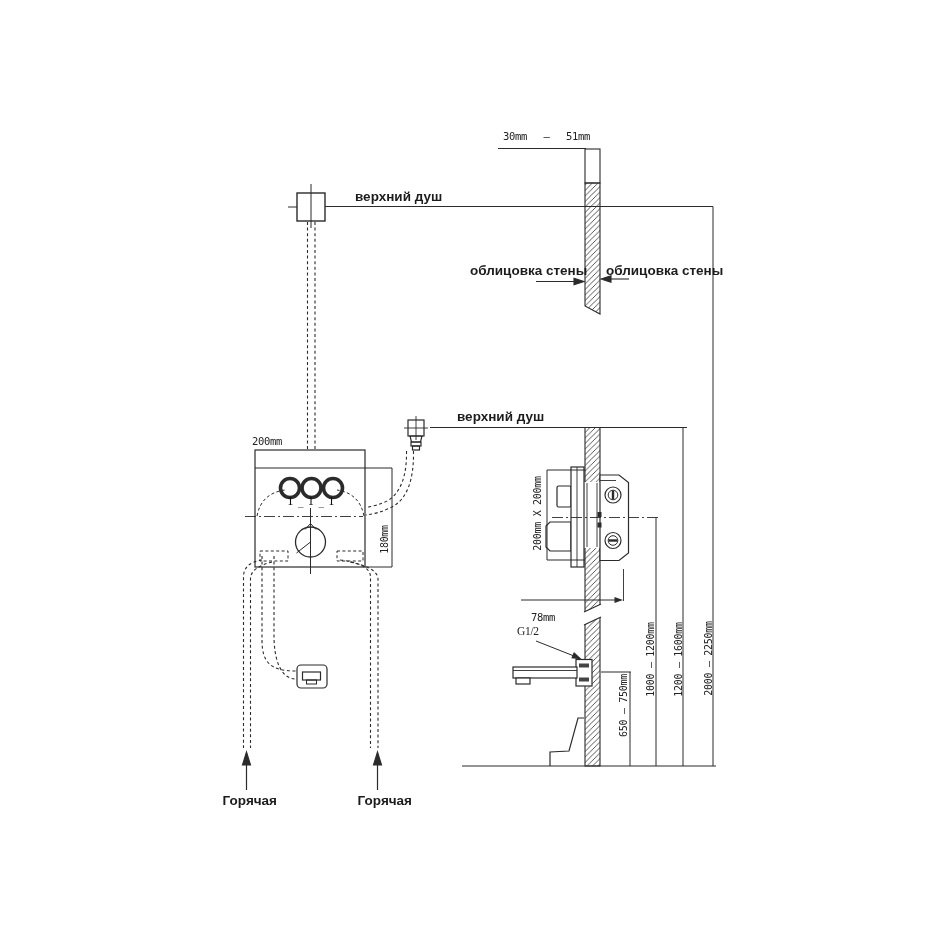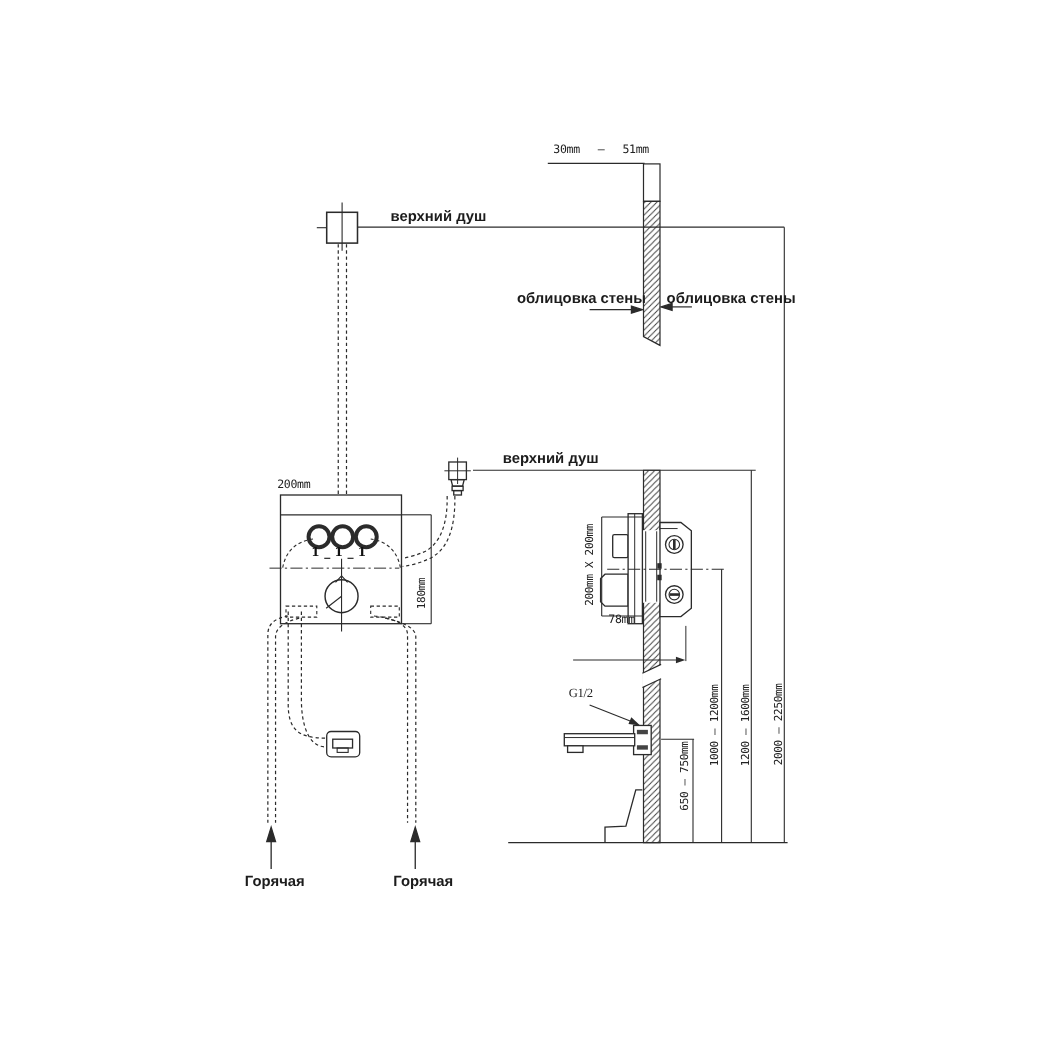--- a/index.html
+++ b/index.html
@@ -5,22 +5,22 @@
   html,body{margin:0;padding:0;background:#fff;}
   #canvas{position:relative;width:950px;height:950px;background:#ffffff;overflow:hidden;
           font-family:"Liberation Sans",sans-serif;}
   #linework{position:absolute;left:0;top:0;}
   .lbl{position:absolute;font-family:"Liberation Sans",sans-serif;font-size:13.5px;
        font-weight:600;color:#1c1c1c;white-space:nowrap;z-index:5;}
   .dim{position:absolute;font-family:"DejaVu Sans Mono",monospace;font-size:10.5px;
        font-weight:500;color:#222;white-space:nowrap;letter-spacing:-0.3px;z-index:5;}
   .vdim{width:160px;text-align:center;transform:rotate(-90deg);line-height:13px;font-size:10px;}
   .range{display:flex;justify-content:space-between;}
-  .marks{font-family:"DejaVu Serif",serif;font-weight:bold;font-size:11px;
-         letter-spacing:4px;text-align:center;color:#111;}
+  .marks{font-family:"DejaVu Serif",serif;font-weight:normal;font-size:11px;
+         letter-spacing:4px;text-align:right;color:#111;}
   .ra{text-align:right;}
   .ca{text-align:right;}
 </style>
 </head>
 <body>
 
 <div id="canvas">
 
   <svg id="linework" width="950" height="950" viewBox="0 0 950 950">
     <defs>
@@ -198,21 +198,21 @@
   <div class="lbl" style="left:457px;top:409px;">верхний душ</div>
 
   <div class="dim" style="left:252px;top:435px;">200mm</div>
 
   <div class="dim marks" style="left:281px;top:495px;width:58px;">1_1_1</div>
 
   <div class="dim vdim" style="left:304px;top:533px;">180mm</div>
 
   <div class="dim vdim" style="left:457px;top:507px;">200mm X 200mm</div>
 
-  <div class="dim" style="left:531px;top:557px;margin-left:22px;">78mm</div>
+  <div class="dim" style="left:531px;top:611px;">78mm</div>
 
   <div class="dim" style="left:517px;top:625px;font-size:11.5px;font-family:Liberation Serif, serif;">G1/2</div>
 
   <div class="dim vdim" style="left:543px;top:699px;">650 — 750mm</div>
 
   <div class="dim vdim" style="left:570px;top:653px;">1000 — 1200mm</div>
 
   <div class="dim vdim" style="left:598px;top:653px;">1200 — 1600mm</div>
 
   <div class="dim vdim" style="left:628px;top:652px;">2000 — 2250mm</div>

